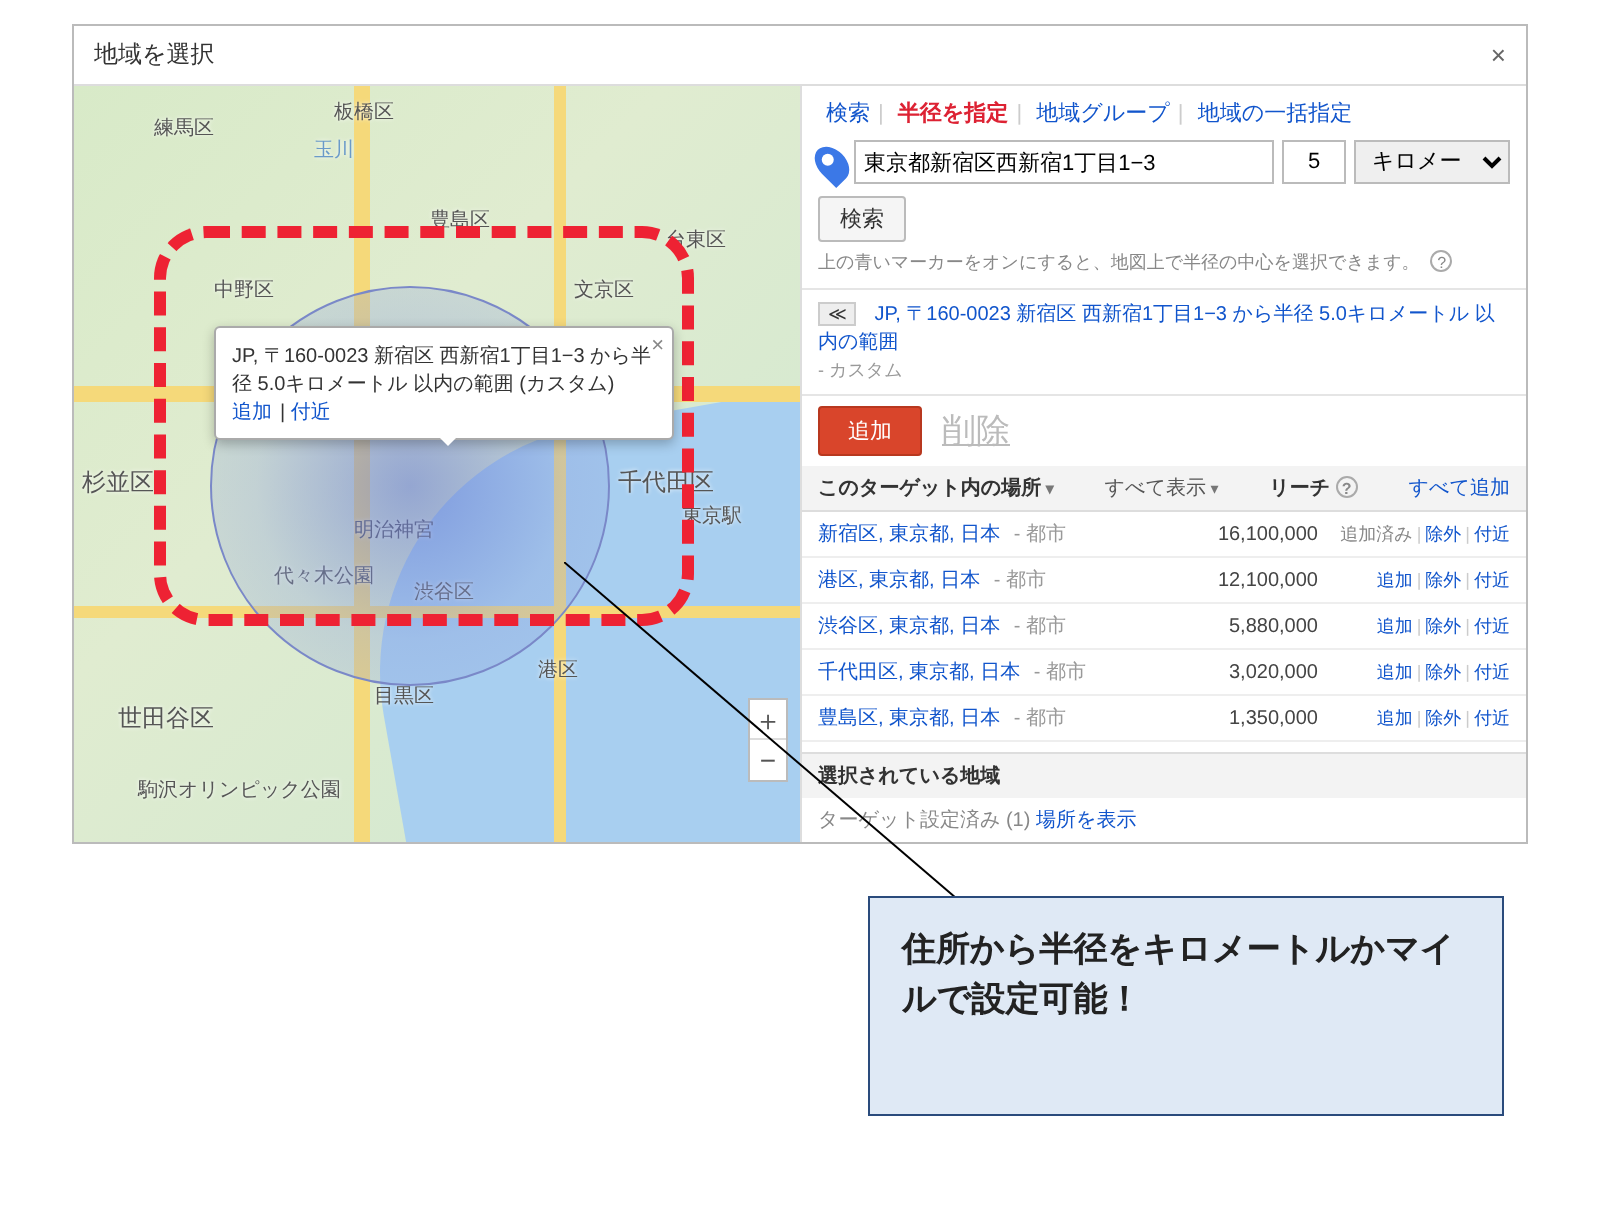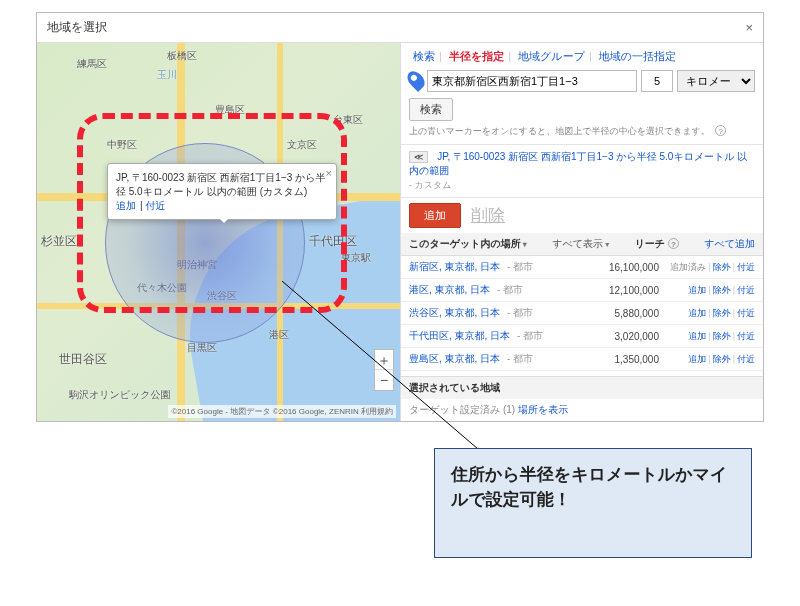--- a/index.html
+++ b/index.html
@@ -30,21 +30,21 @@
   .info-bubble::after { content:""; position:absolute; left:110px; bottom:-10px; border:6px solid transparent; border-top-color:#fff; }
   .zoom { position:absolute; right:6px; bottom:30px; width:20px; background:#fff; border:1px solid #bbb; }
   .zoom div { height:20px; text-align:center; line-height:20px; font-size:14px; color:#555; border-bottom:1px solid #ddd; cursor:pointer;}
   .zoom div:last-child{border-bottom:none;}
   .attribution { position:absolute; right:4px; bottom:3px; font-size:8px; color:#666; background:rgba(255,255,255,.7); padding:1px 3px;}
   .right-pane { flex:1; display:flex; flex-direction:column; overflow:hidden;}
   .tabs { padding:6px 8px 2px; font-size:11px; }
   .tabs a { color:#1155cc; margin:0 4px; cursor:pointer;}
   .tabs span.sep { color:#ccc; }
   .tabs .active { color:#d23; font-weight:bold; }
-  .search-row { display:flex; gap:4px; padding:4px 8px; align-items:flex-start;}
+  .search-row { display:flex; gap:4px; padding:4px 8px; align-items:flex-end;}
   .pin { width:14px; height:20px; background:#3b78e7; border-radius:50% 50% 50% 0; transform:rotate(-45deg); position:relative;}
   .pin::after{content:"";position:absolute;left:4px;top:4px;width:6px;height:6px;background:#fff;border-radius:50%;}
   .txt { border:1px solid #bbb; height:22px; padding:0 4px; font-size:11px;}
   .search-input { flex:1; }
   .num { width:32px; text-align:center;}
   .unit { width:78px; }
   .btnrow { padding:2px 8px 4px;}
   .btn { display:inline-block; border:1px solid #bbb; background:#f5f5f5; padding:3px 10px; font-size:11px; cursor:pointer; border-radius:2px;}
   .hint { padding:0 8px 6px; font-size:9px; color:#888;}
   .hint .q { display:inline-block; width:11px;height:11px;border:1px solid #aaa;border-radius:50%;text-align:center;line-height:11px;font-size:8px;margin-left:3px;color:#888;}
@@ -124,21 +124,20 @@
         <div>JP, 〒160-0023 新宿区 西新宿1丁目1−3 から半径 5.0キロメートル 以内の範囲 (カスタム)</div>
         <div class="links">
           <a>追加</a>|
           <a>付近</a>
         </div>
       </div>
       <div class="zoom">
         <div>＋</div>
         <div>−</div>
       </div>
-      <div class="attribution">©2016 Google - 地図データ ©2016 Google, ZENRIN  利用規約</div>
     </div>
 
     <div class="right-pane">
       <div class="tabs">
         <a>検索</a><span class="sep">|</span>
         <a class="active">半径を指定</a><span class="sep">|</span>
         <a>地域グループ</a><span class="sep">|</span>
         <a>地域の一括指定</a>
       </div>
       <div class="search-row">

